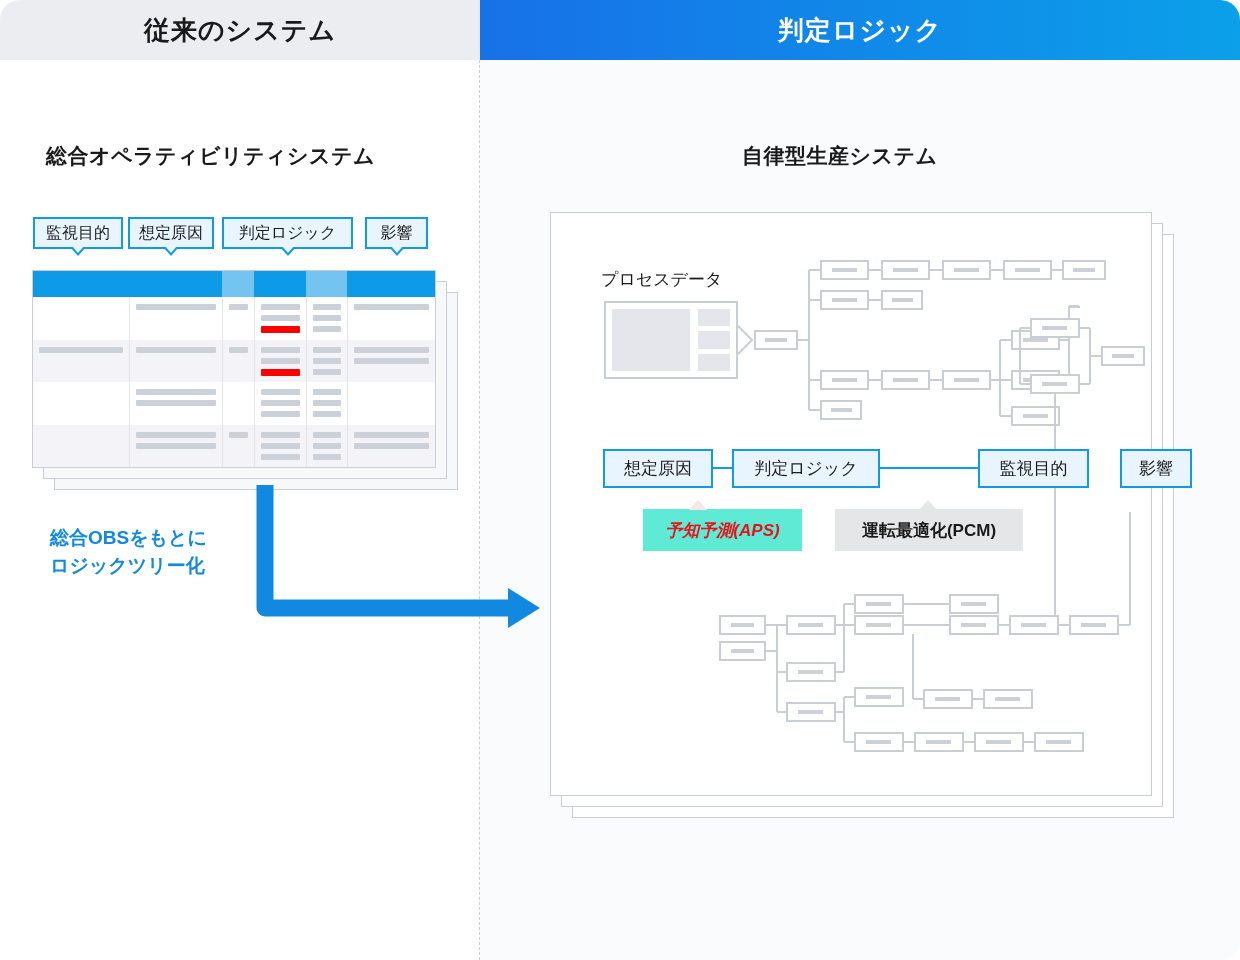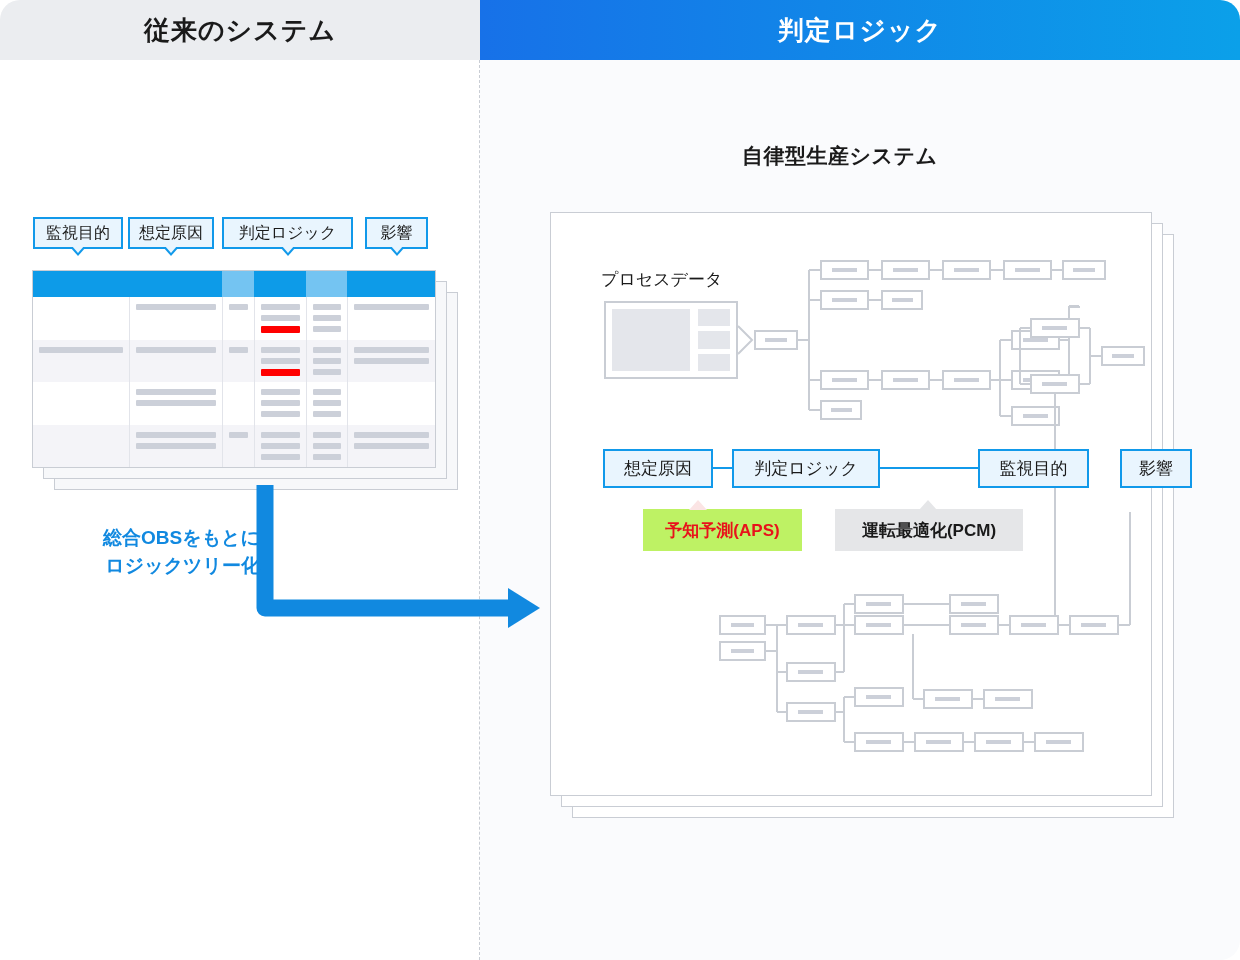--- a/index.html
+++ b/index.html
@@ -53,21 +53,21 @@
   .trow{flex:1;display:flex;}
   .trow.alt{background:#F4F4F8;}
   .tcell{box-sizing:border-box;border-left:1px solid #E2E4EA;padding:7px 6px 0 6px;
          display:flex;flex-direction:column;gap:5px;}
   .tcell:first-child{border-left:none;}
   .bar{height:6px;border-radius:1px;background:#CCD0D9;}
   .bar.red{background:#FF0000;height:7px;}
 
   
   .arrow-svg{position:absolute;left:240px;top:480px;}
-  .arrow-text{position:absolute;left:50px;top:524px;width:210px;text-align:right;
+  .arrow-text{position:absolute;left:50px;top:524px;width:210px;text-align:left;
        font-size:19px;font-weight:700;line-height:1.45;color:#1189E0;white-space:nowrap;}
 
   
   .panel{position:absolute;box-sizing:border-box;background:#ffffff;border:1px solid #C9CDD4;}
   #panel-back2{left:572px;top:234px;width:602px;height:584px;}
   #panel-back1{left:561px;top:223px;width:602px;height:584px;}
   #panel-front{left:550px;top:212px;width:602px;height:584px;}
 
   
   .tree-svg{position:absolute;}
@@ -75,21 +75,21 @@
   #tree-lower{left:550px;top:212px;}
 
   
   #proc-label{position:absolute;left:601px;top:268px;font-size:17px;color:#1A1A1A;white-space:nowrap;}
 
   
   .mlbl{position:absolute;box-sizing:border-box;border:2px solid #1199EA;background:#E9F5FE;
         display:flex;align-items:center;justify-content:center;font-size:17px;color:#1A1A1A;white-space:nowrap;}
   .callout{position:absolute;display:flex;align-items:center;justify-content:center;
            font-size:17px;font-weight:700;white-space:nowrap;}
-  .callout.red{background:#bef264;color:#E8121B;}
+  .callout.red{background:#5eead4;color:#E8121B;font-style:italic;}
   .callout.gray{background:#E5E6E8;color:#1A1A1A;}
   .callout:after{content:"";position:absolute;top:-9px;width:0;height:0;
            border-left:9px solid transparent;border-right:9px solid transparent;}
   .callout.red:after{border-bottom:10px solid #FBE4E4;left:46px;}
   .callout.gray:after{border-bottom:10px solid #E5E6E8;left:84px;}
 
   .conn{position:absolute;background:#1199EA;height:2px;}
 </style>
 </head>
 <body>
@@ -100,20 +100,21 @@
     <span class="t">従来のシステム</span>
   </div>
   <div class="hdr hdr-right">
     <span class="t">判定ロジック</span>
   </div>
 
   <div class="pane-left"></div>
   <div class="pane-right"></div>
   <div class="divider"></div>
 
+  <div class="sec-title" id="title-left">総合オペラティビリティシステム</div>
 
   <div class="lbl ptr" style="left:33px;top:217px;width:90px;height:32px;">
     <span>監視目的</span>
   </div>
   <div class="lbl ptr" style="left:128px;top:217px;width:86px;height:32px;">
     <span>想定原因</span>
   </div>
   <div class="lbl ptr" style="left:222px;top:217px;width:131px;height:32px;">
     <span>判定ロジック</span>
   </div>

